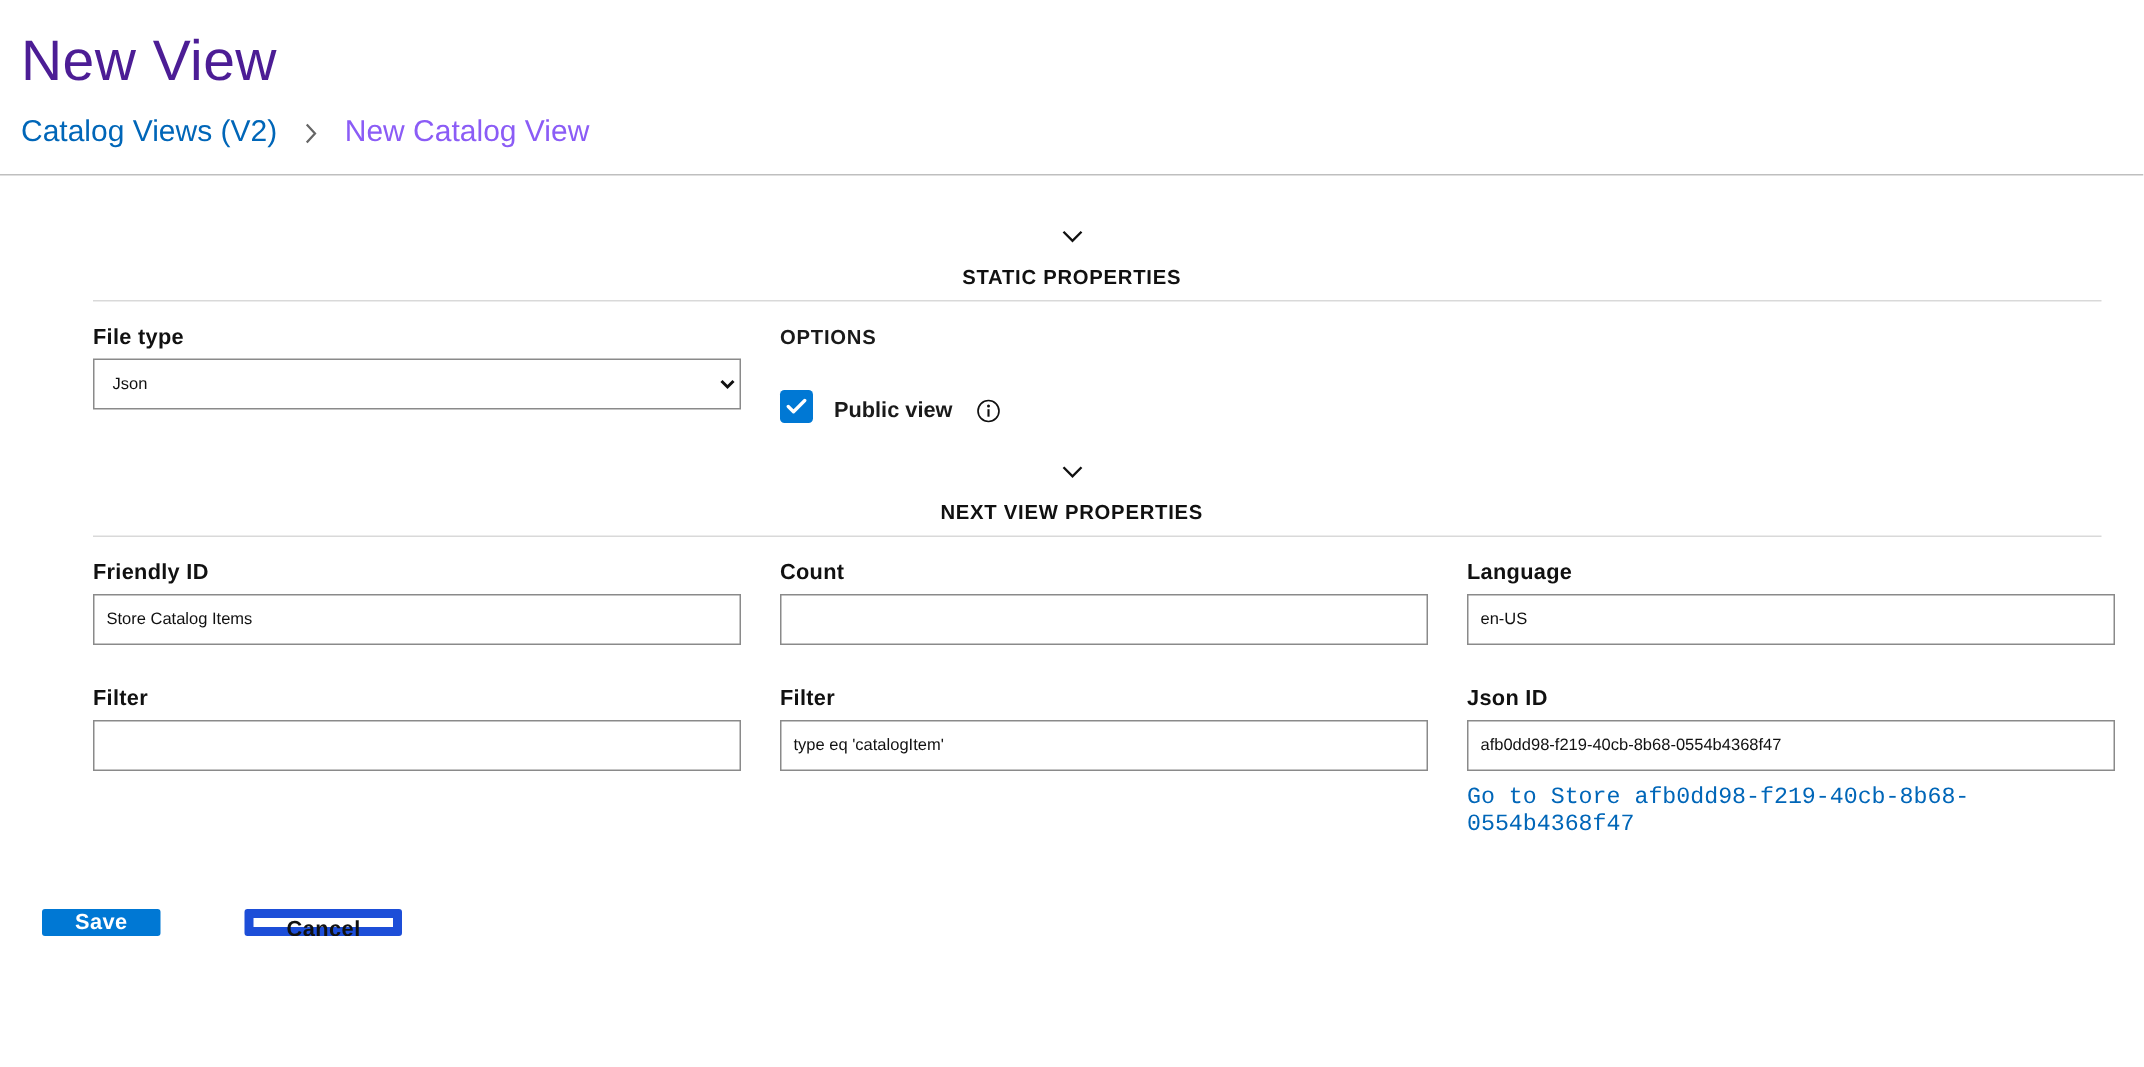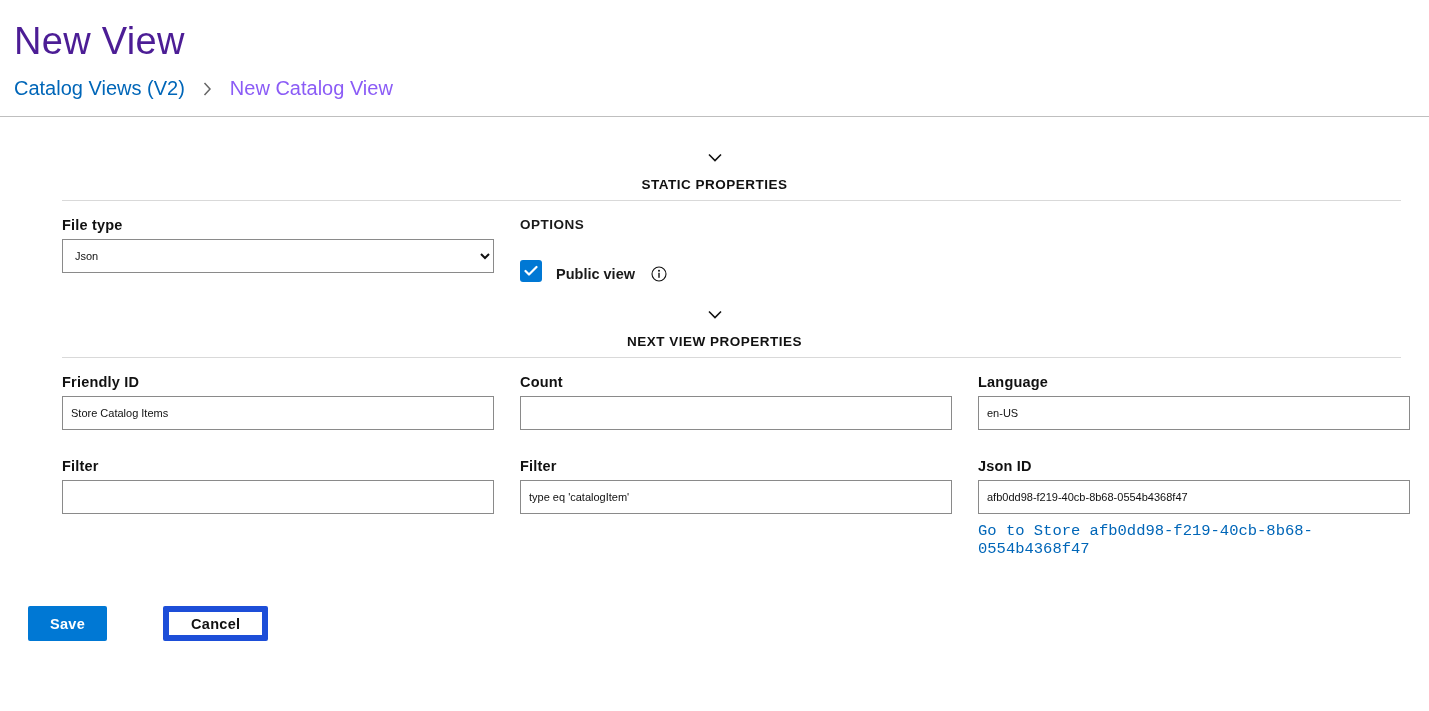--- a/index.html
+++ b/index.html
@@ -132,21 +132,21 @@
     }
 
     .section-spacer { height: 28px; }
 
     .button-bar {
       display: flex;
       gap: 56px;
       padding: 48px 0 0 0;
     }
     .btn {
-      height: 35px;
+      height: 18px;
       padding: 0 22px;
       font-size: 14.5px;
       font-weight: 600;
       letter-spacing: 0.3px;
       cursor: pointer;
       border-radius: 2px;
     }
     .btn-primary {
       background: #0078d4;
       color: #fff;

